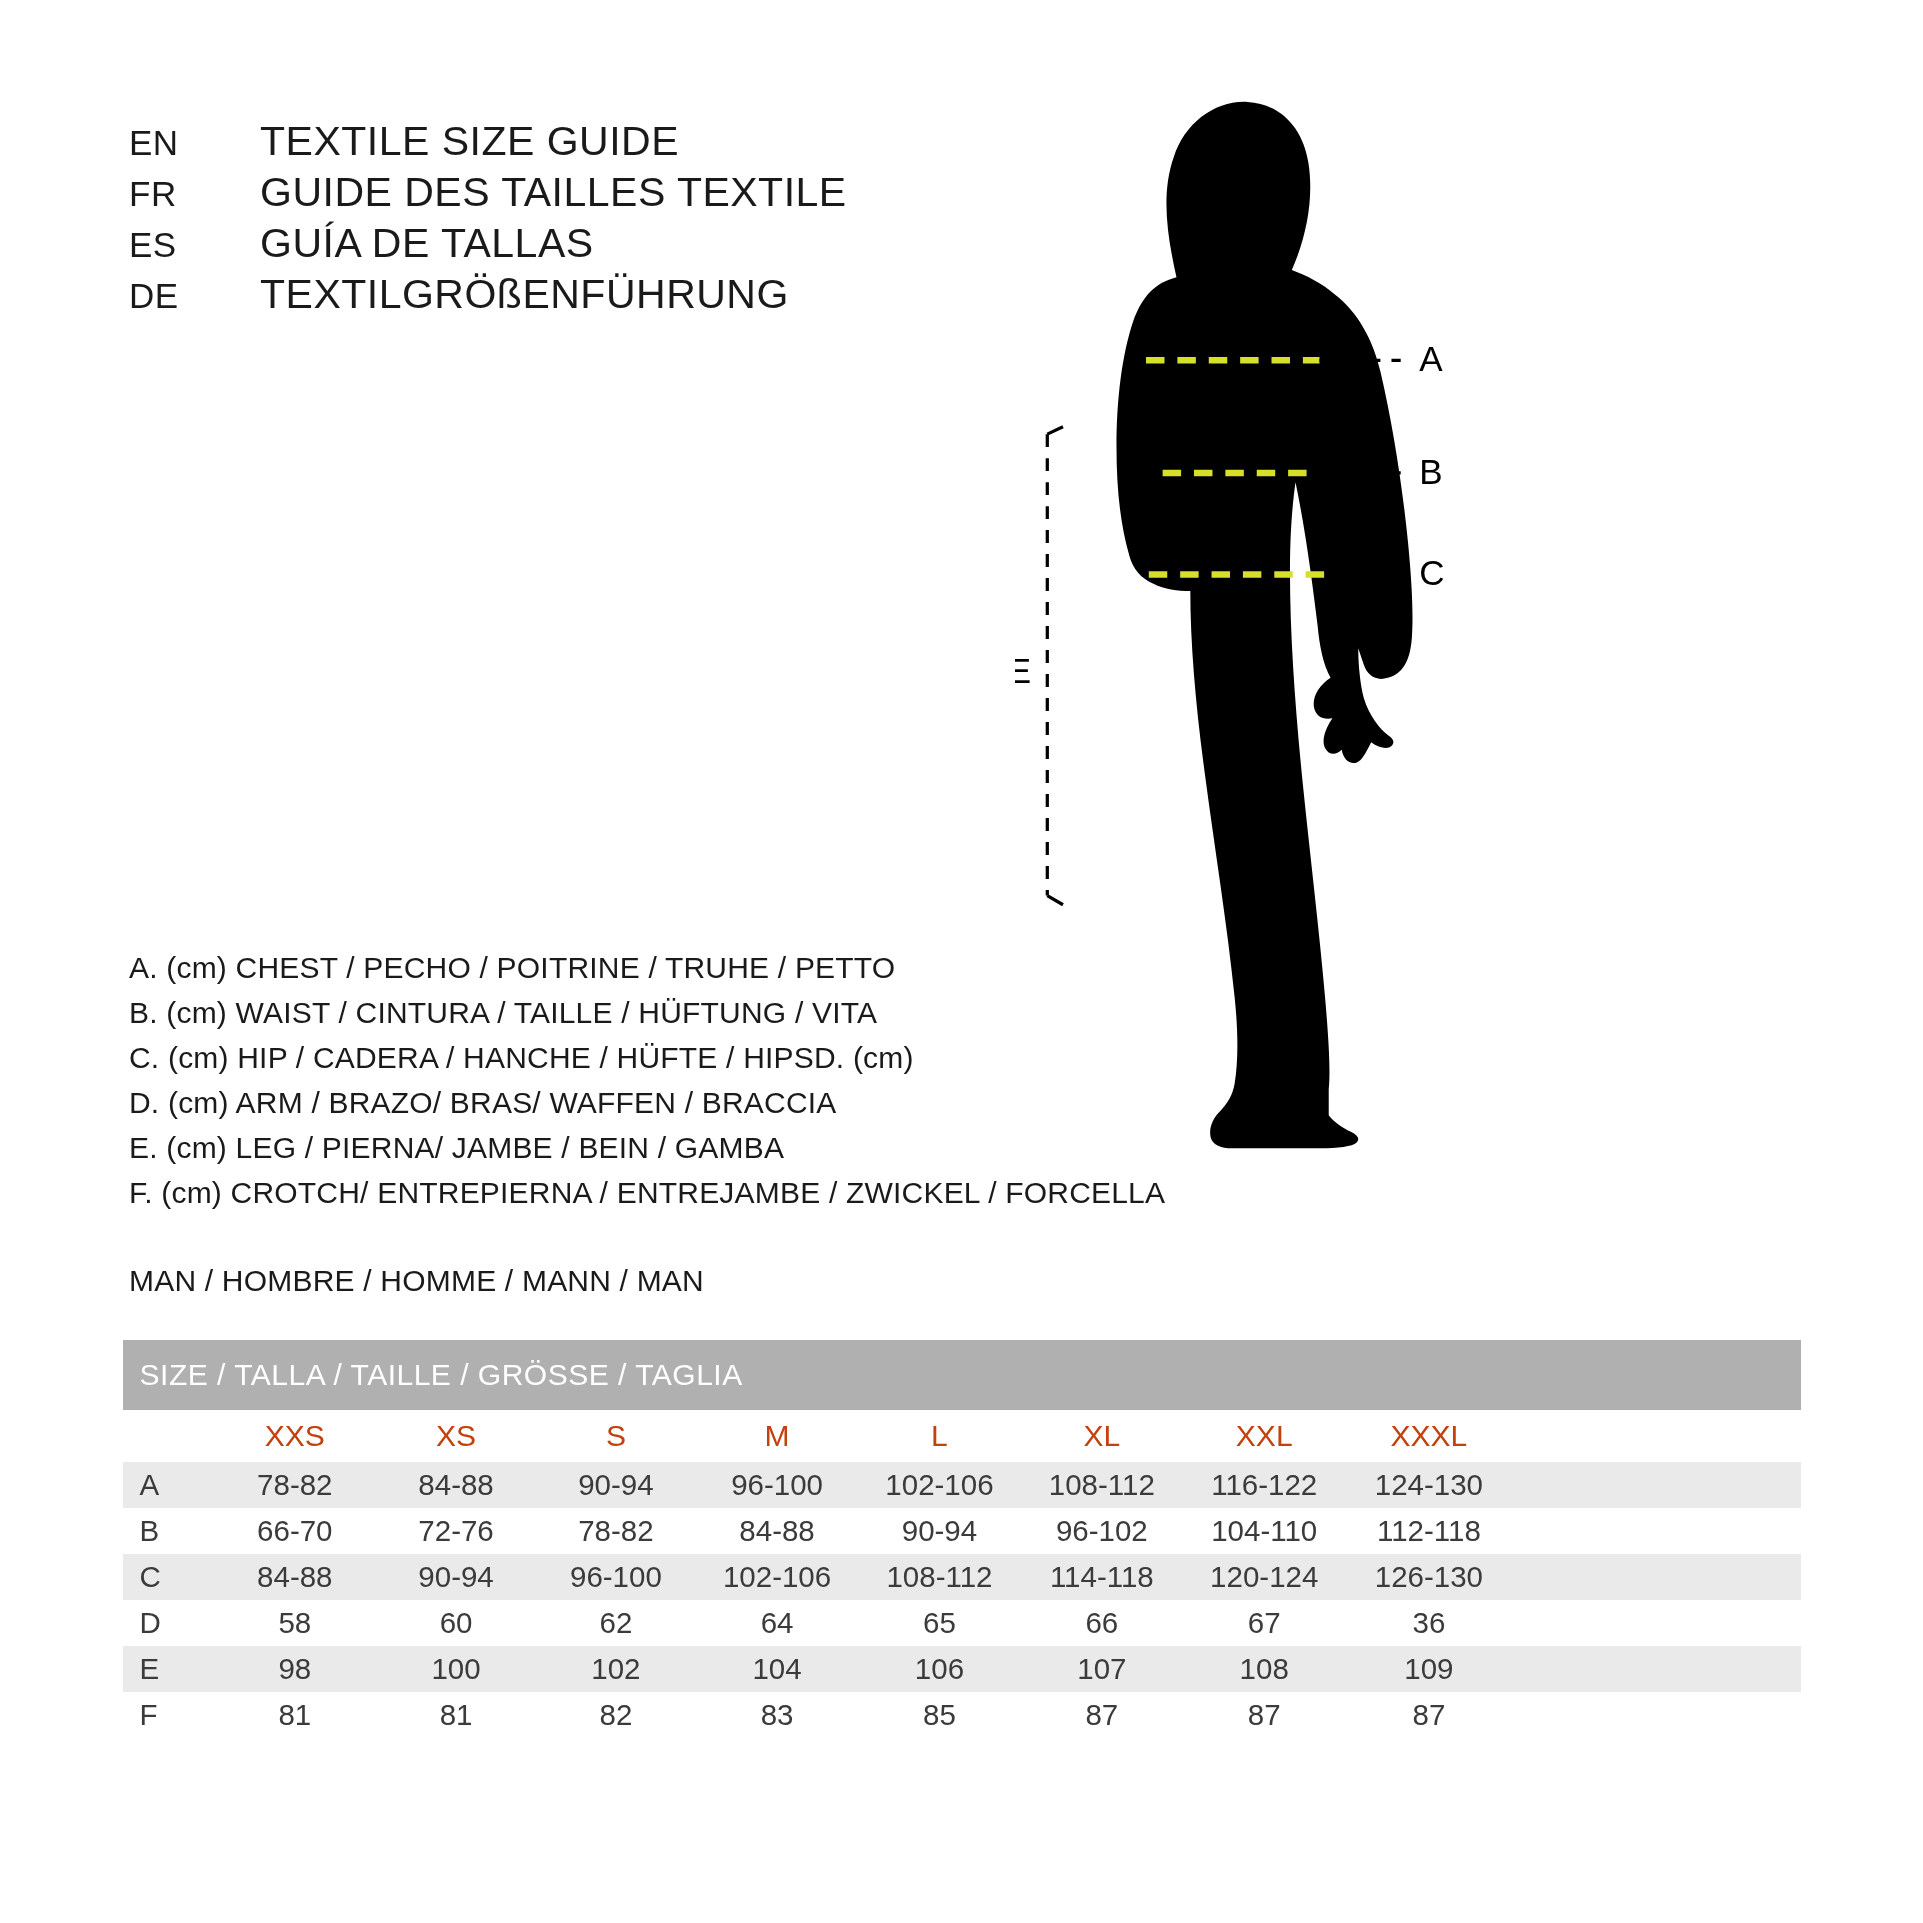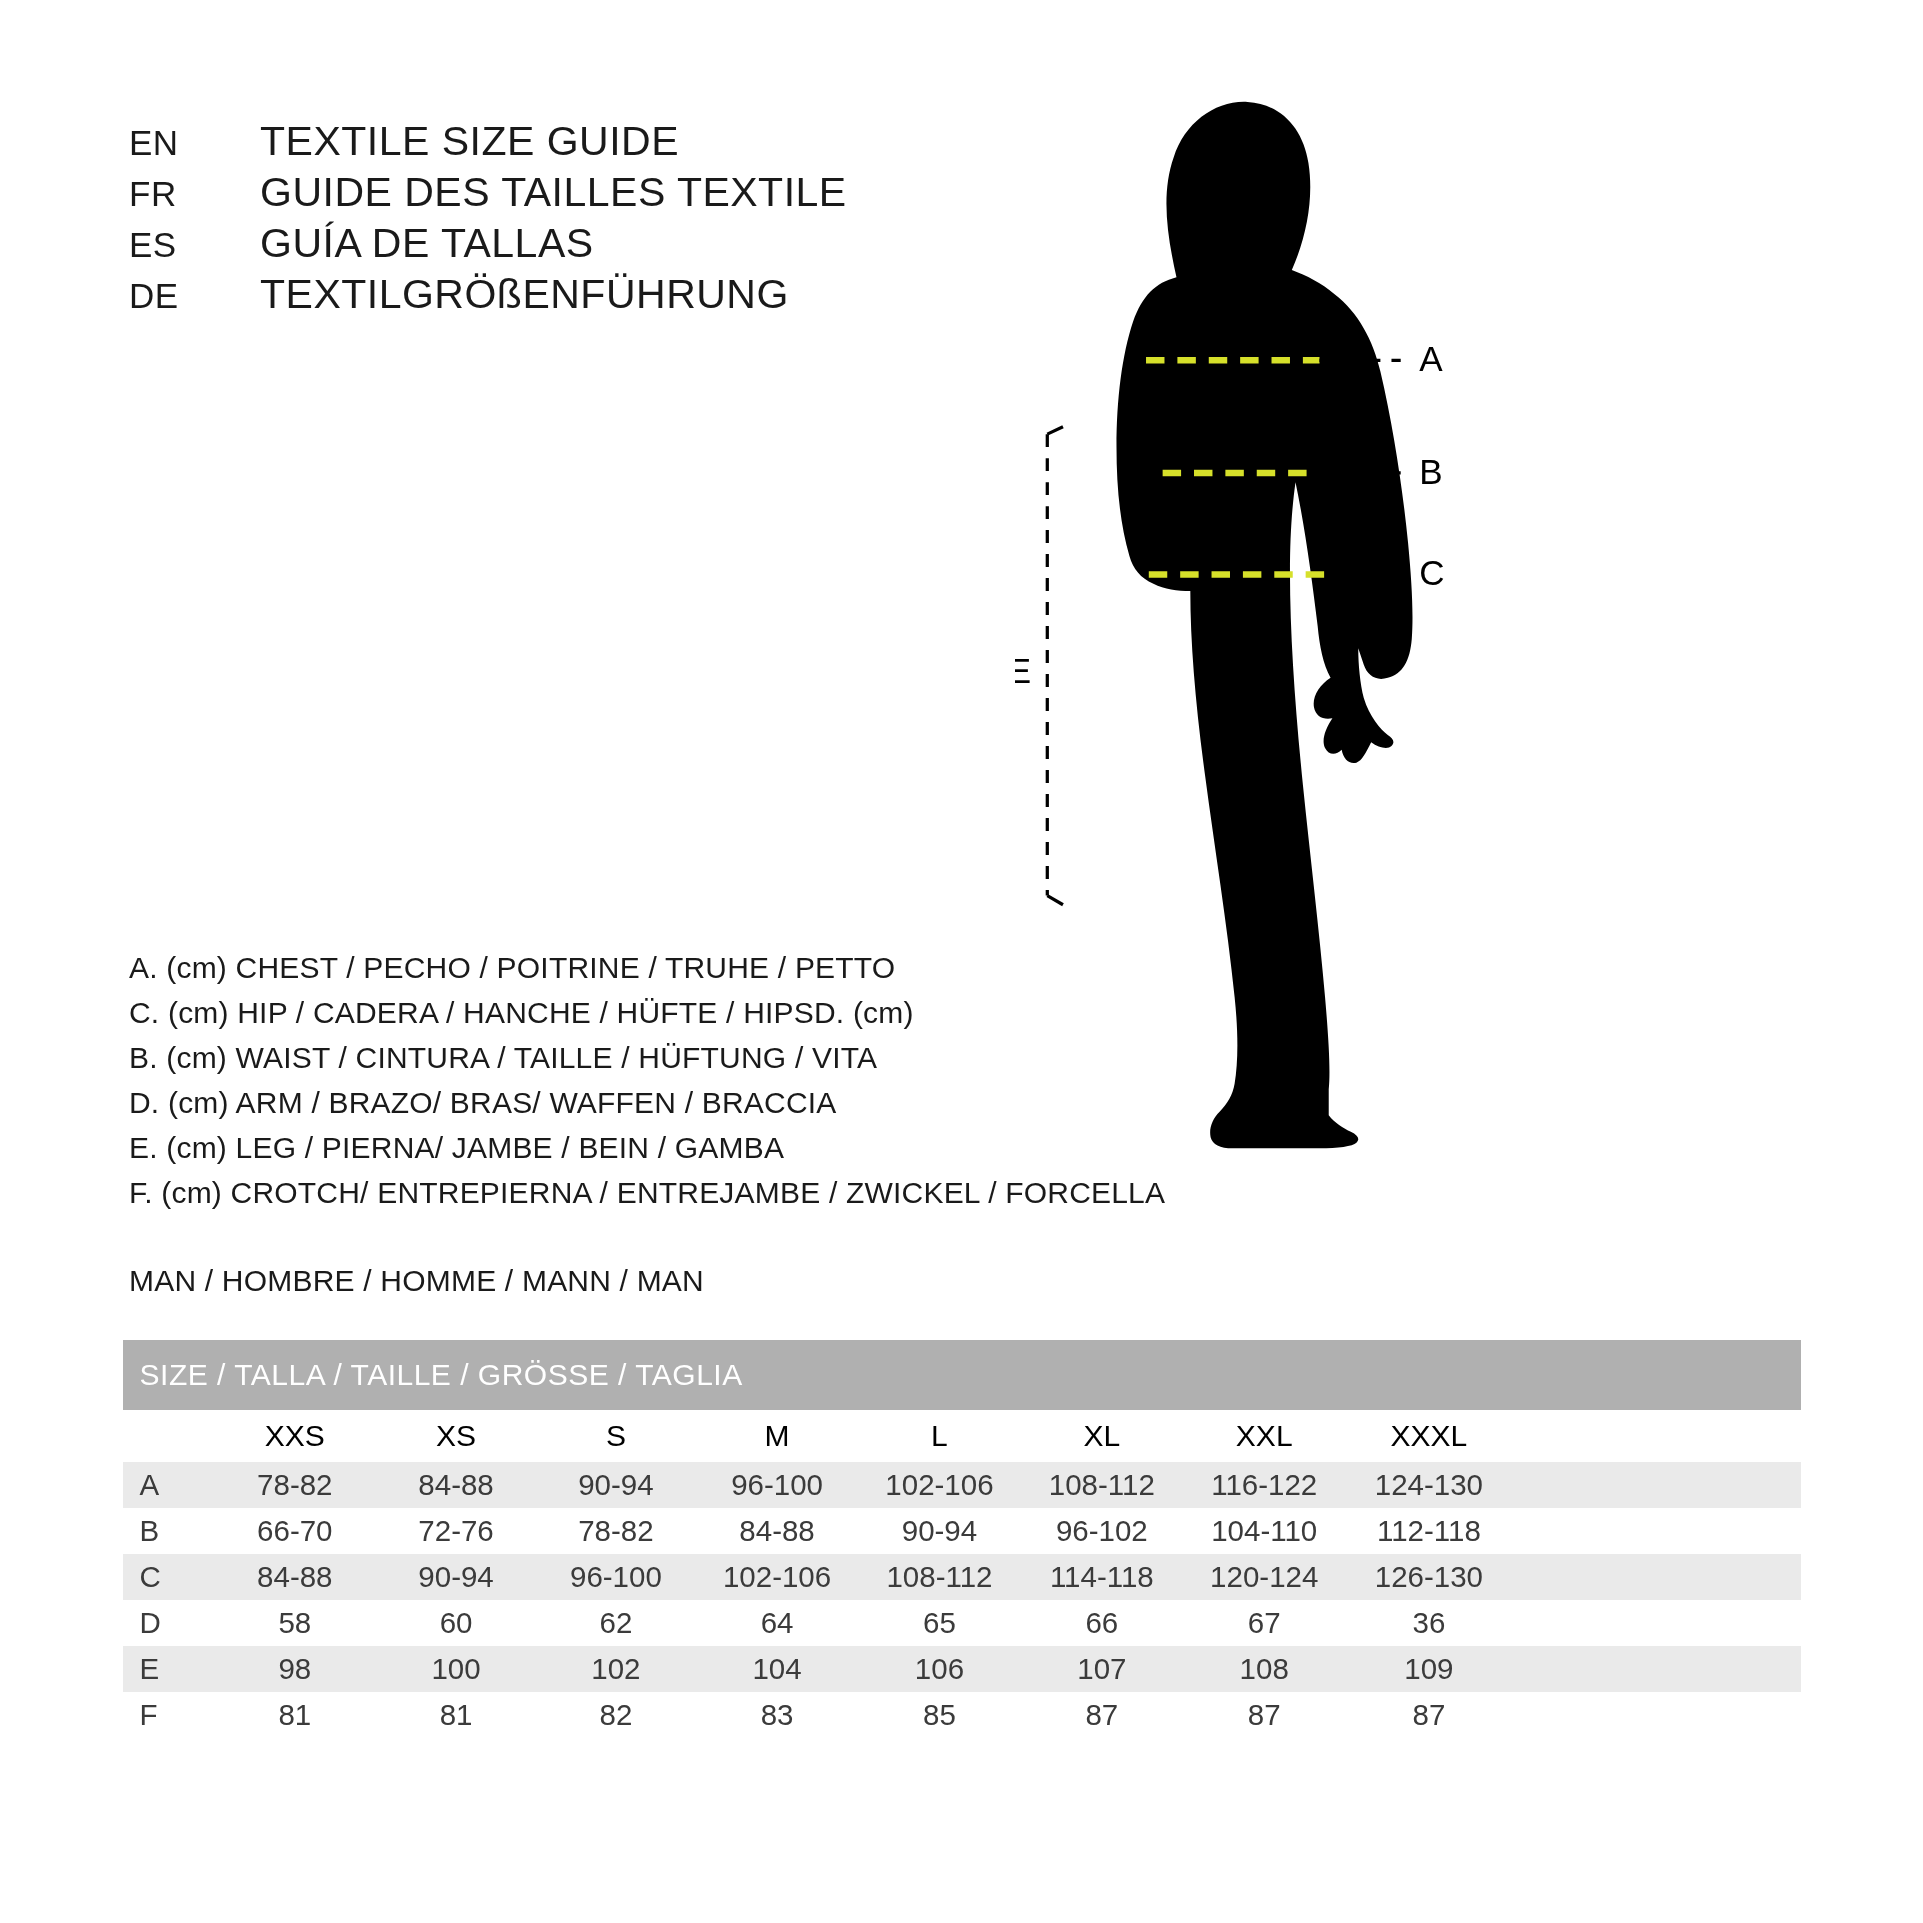--- a/index.html
+++ b/index.html
@@ -90,21 +90,21 @@
     text-align: left;
     padding-left: 16.6px;
     height: 70px;
     font-size: 30px;
     letter-spacing: 0.5px;
   }
   .size-table .col-row td {
     background: #ffffff;
     height: 52px;
     font-size: 30px;
-    color: #000000;
+    color: #c2410c;
   }
   .size-table tbody tr.shade td { background: #eaeaea; }
   .size-table tbody tr.plain td { background: #ffffff; }
   .size-table td.rowlabel {
     text-align: left;
     padding-left: 16.6px;
     width: 92px;
     color: #3b3b3b;
   }
   .size-table td.cell { width: 198px; }
@@ -127,22 +127,22 @@
     <span class="lang-title">GUÍA DE TALLAS</span>
   </div>
   <div class="lang-row">
     <span class="lang-code">DE</span>
     <span class="lang-title">TEXTILGRÖßENFÜHRUNG</span>
   </div>
 </div>
 
 <div class="legend-block">
   <div class="legend-row">A. (cm) CHEST / PECHO / POITRINE / TRUHE / PETTO</div>
+  <div class="legend-row">B. (cm) WAIST / CINTURA / TAILLE / HÜFTUNG / VITA</div>
   <div class="legend-row">C. (cm) HIP / CADERA / HANCHE / HÜFTE / HIPSD. (cm)</div>
-  <div class="legend-row">B. (cm) WAIST / CINTURA / TAILLE / HÜFTUNG / VITA</div>
   <div class="legend-row">D. (cm) ARM / BRAZO/ BRAS/ WAFFEN / BRACCIA</div>
   <div class="legend-row">E. (cm) LEG / PIERNA/ JAMBE / BEIN / GAMBA</div>
   <div class="legend-row">F. (cm) CROTCH/ ENTREPIERNA / ENTREJAMBE / ZWICKEL / FORCELLA</div>
 </div>
 
 <div class="gender-row">MAN / HOMBRE / HOMME / MANN / MAN</div>
 
 <div class="diagram">
   <svg width="812" height="1154" viewBox="0 0 880 1250" xmlns="http://www.w3.org/2000/svg">
 

